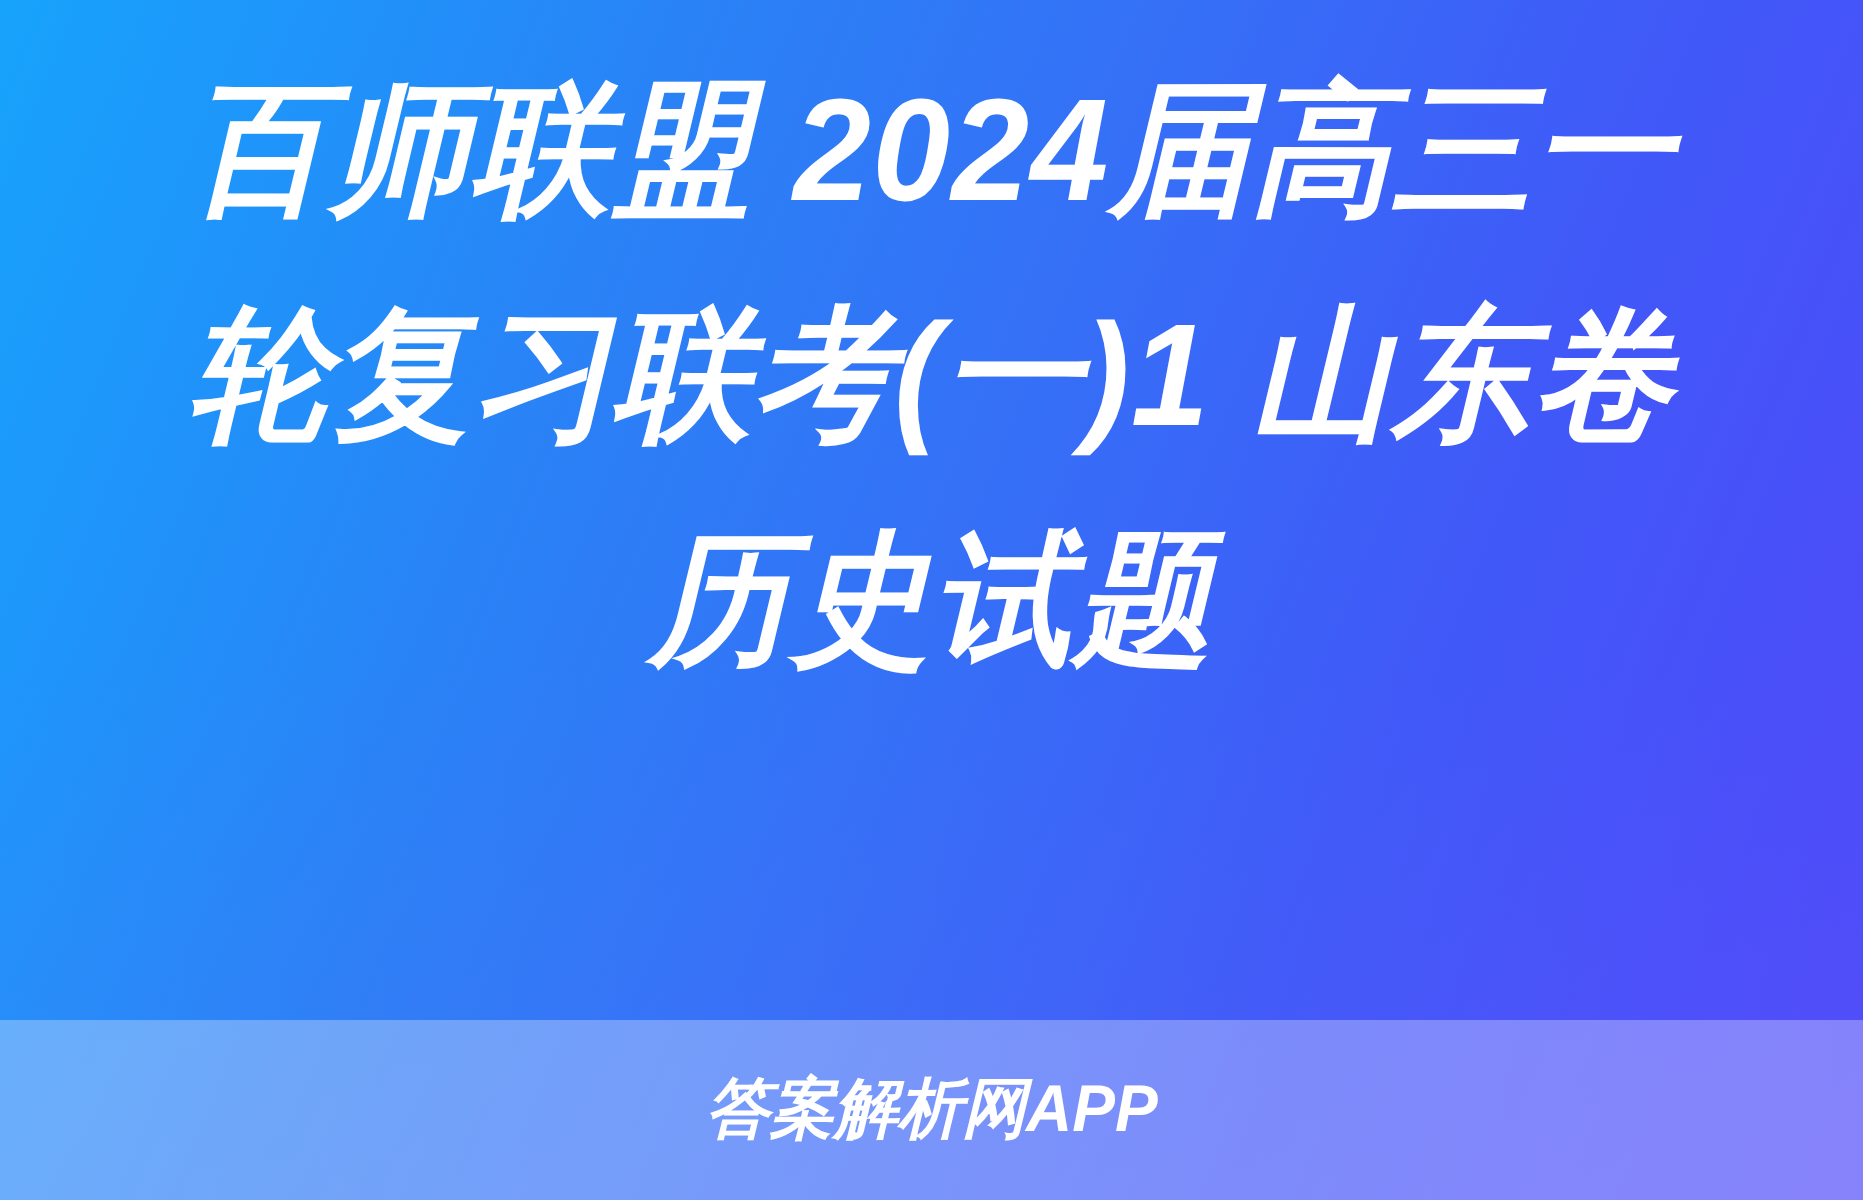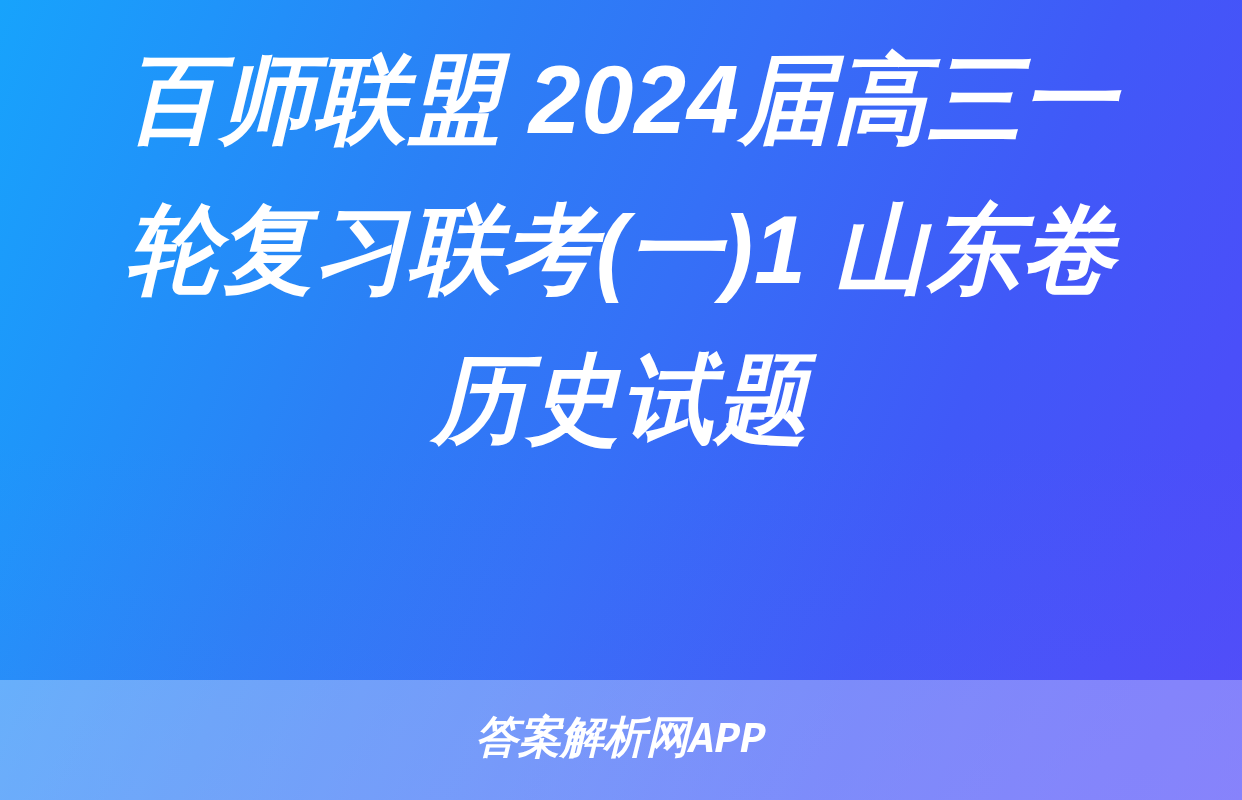--- a/index.html
+++ b/index.html
@@ -68,21 +68,20 @@
     position: absolute;
     left: 0;
     top: 680px;
     width: 1242px;
     height: 120px;
     background: rgba(255, 255, 255, 0.30);
     display: flex;
     align-items: center;
     justify-content: center;
     z-index: 3;
-    font-family: Liberation Mono, monospace;
   }
 
   .watermark-text {
     color: #ffffff;
     font-weight: 700;
     font-style: italic;
     font-size: 44px;
     line-height: 48px;
     letter-spacing: 0px;
     white-space: nowrap;

